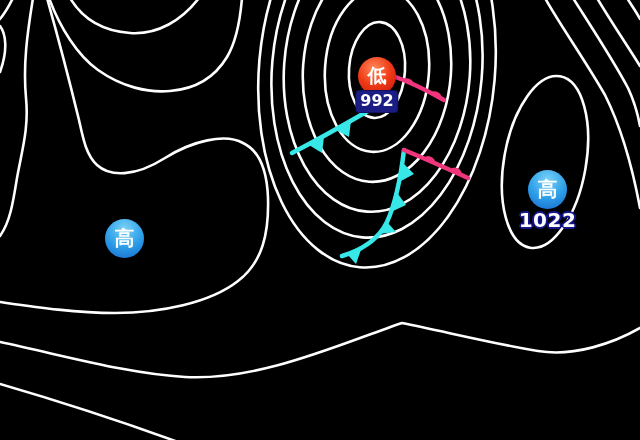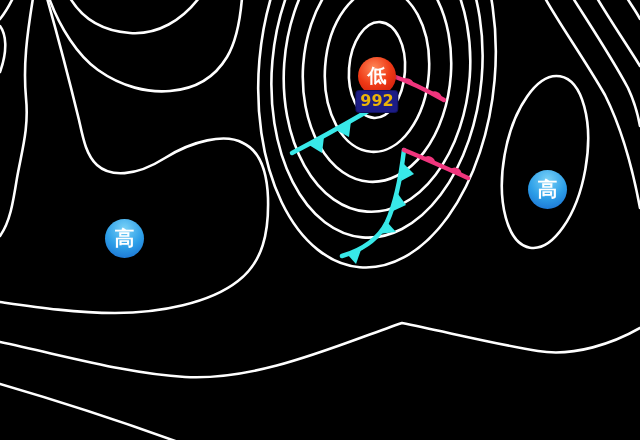--- a/index.html
+++ b/index.html
@@ -17,21 +17,21 @@
     width:38px;height:38px;font-size:19px;
     background:radial-gradient(circle at 42% 30%, #ff8a5a 0%, #ef3a16 48%, #c41108 100%);
     box-shadow:0 1px 2px rgba(0,0,0,0.6);
   }
   .circle.blue{
     width:39px;height:39px;font-size:20px;
     background:radial-gradient(circle at 50% 25%, #7ad2f7 0%, #2d9fe8 52%, #1767cd 100%);
     box-shadow:0 1px 2px rgba(0,0,0,0.6);
   }
   .plabel{
-    color:#eab308;font-weight:bold;white-space:nowrap;line-height:1;
+    color:#ffffff;font-weight:bold;white-space:nowrap;line-height:1;
   }
   .plabel.boxed{
     position:absolute;left:50%;transform:translateX(-50%);
     background:#1c1c85;border-radius:3px;padding:2px 4px 3px 4px;
     font-size:16px;box-shadow:0 0 0 1px #11115e;
   }
   .plabel.glow{
     position:absolute;left:50%;transform:translateX(-50%);
     font-size:20px;letter-spacing:0.5px;
     text-shadow:-2px 0 #15158c, 2px 0 #15158c, 0 -2px #15158c, 0 2px #15158c,
@@ -108,15 +108,16 @@
   <div class="marker high1026">
     <div class="circle blue">
       <span>高</span>
     </div>
   </div>
 
   <div class="marker high1022">
     <div class="circle blue">
       <span>高</span>
     </div>
+    <div class="plabel glow">1022</div>
   </div>
 
 </div>
 
 </body></html>

